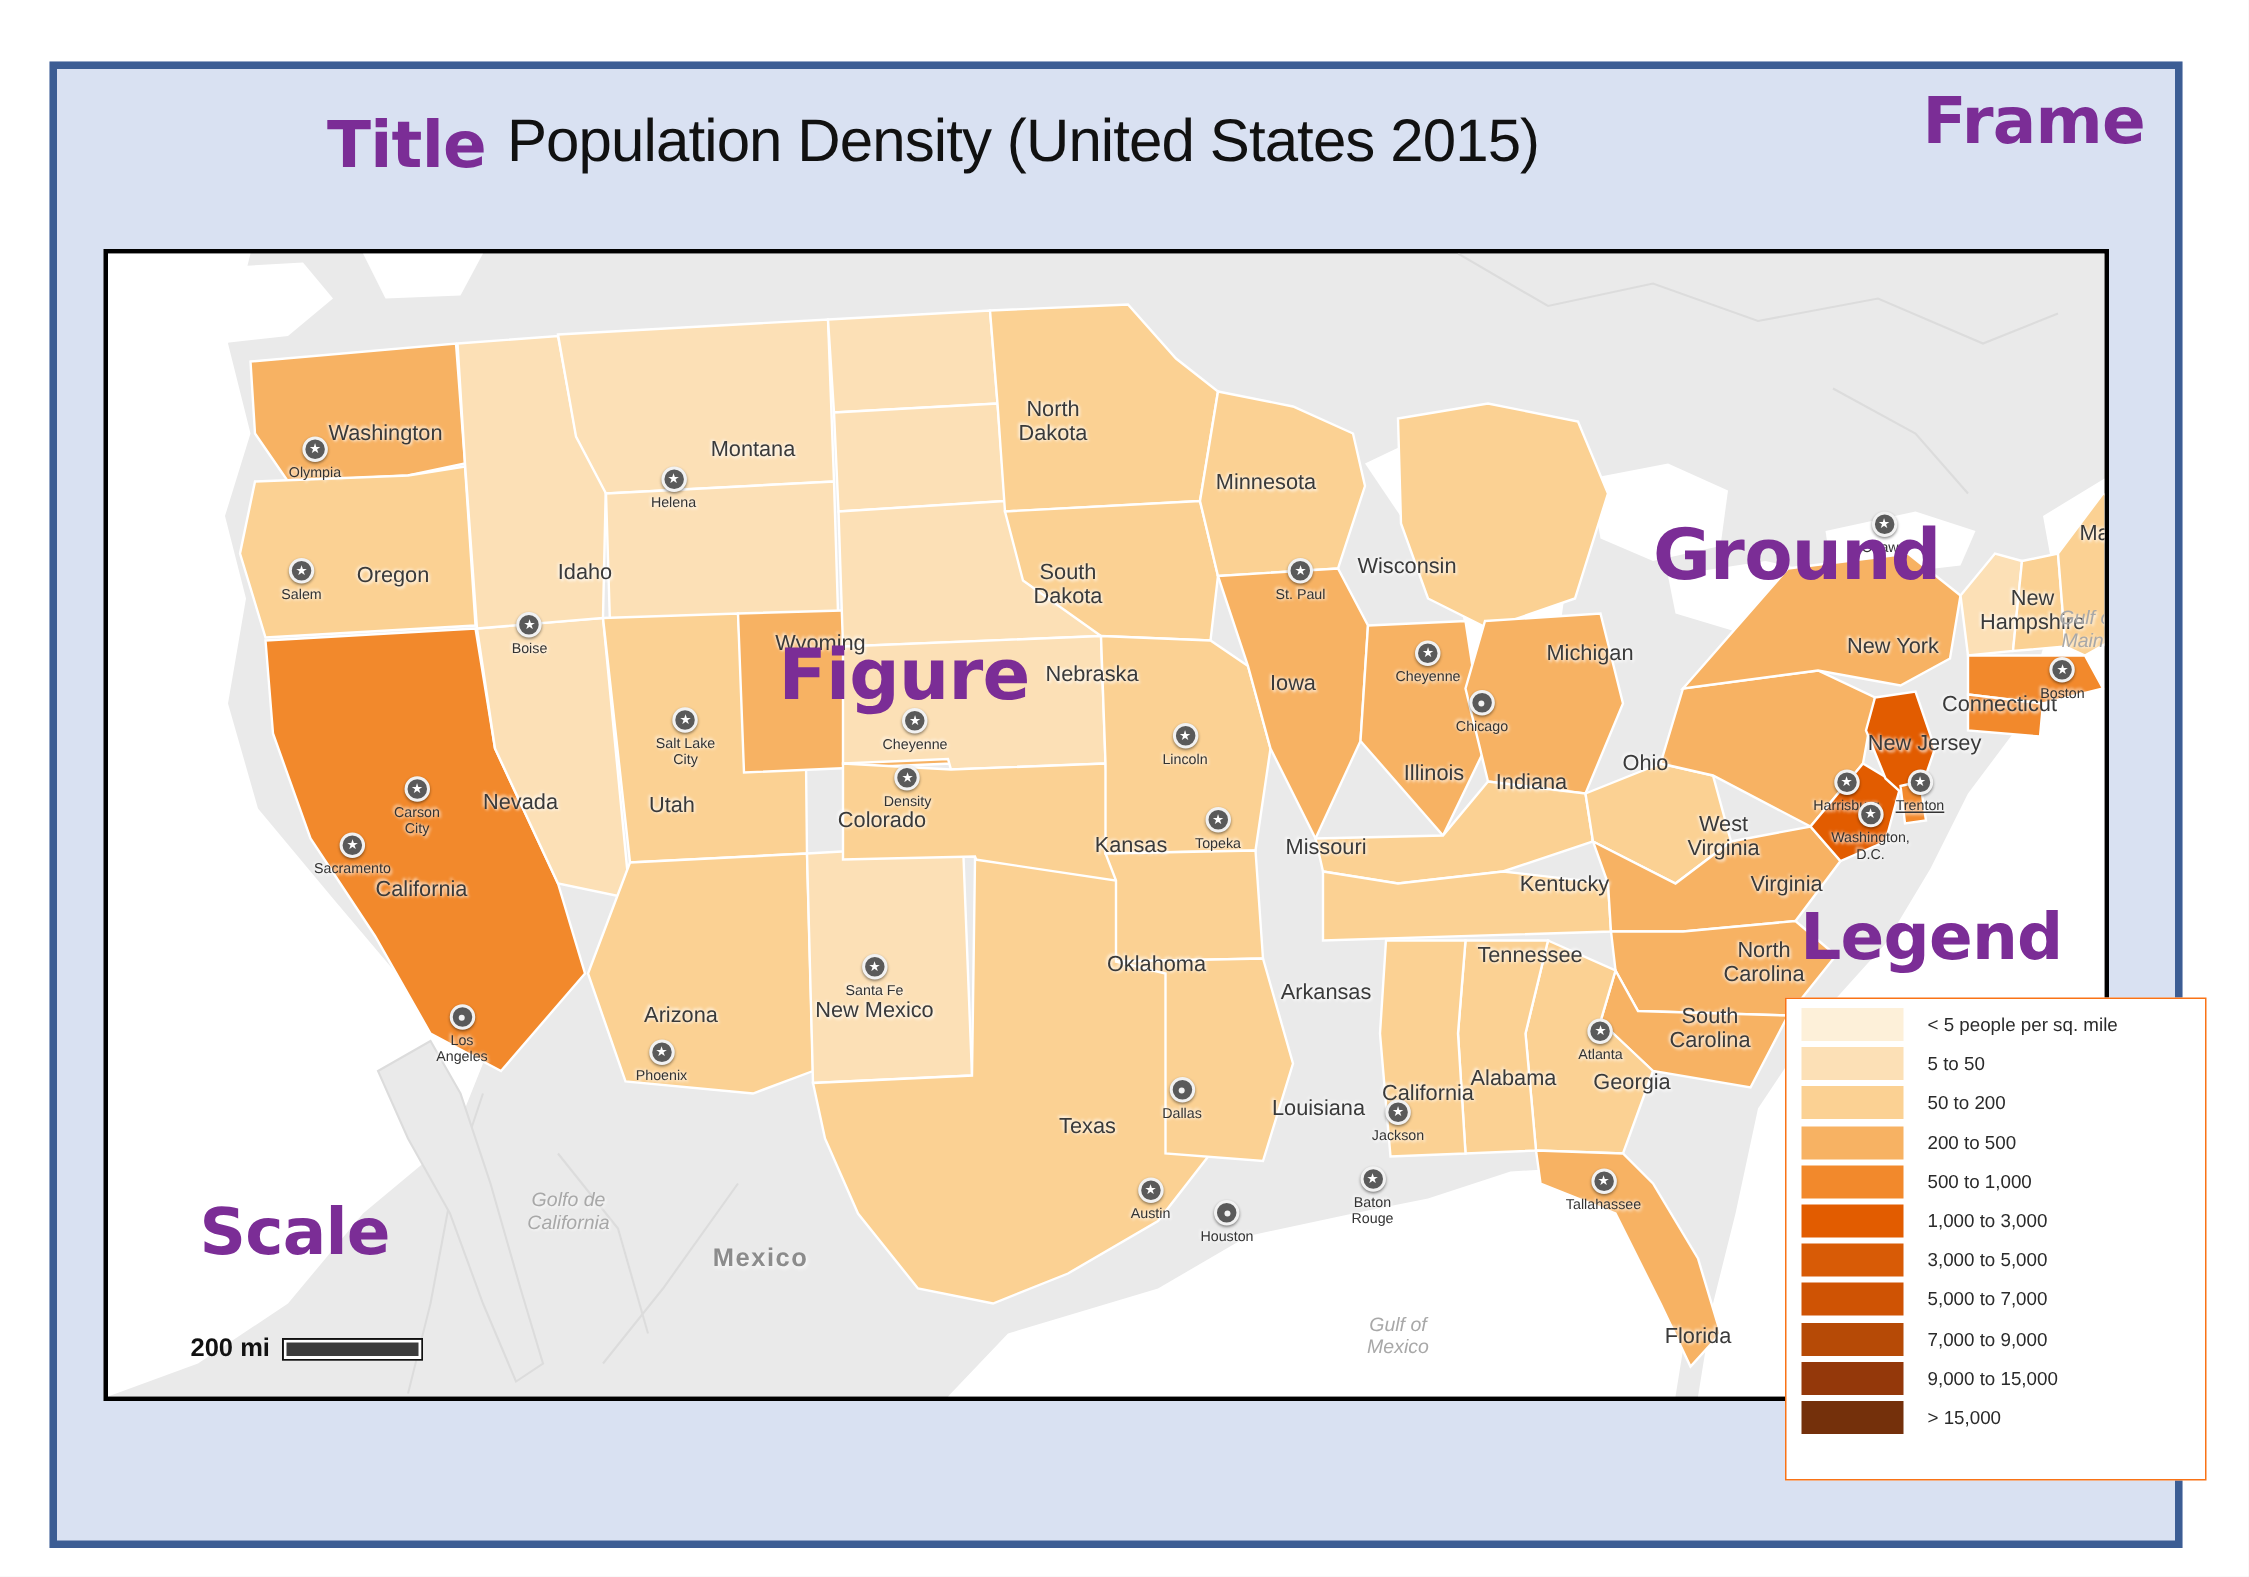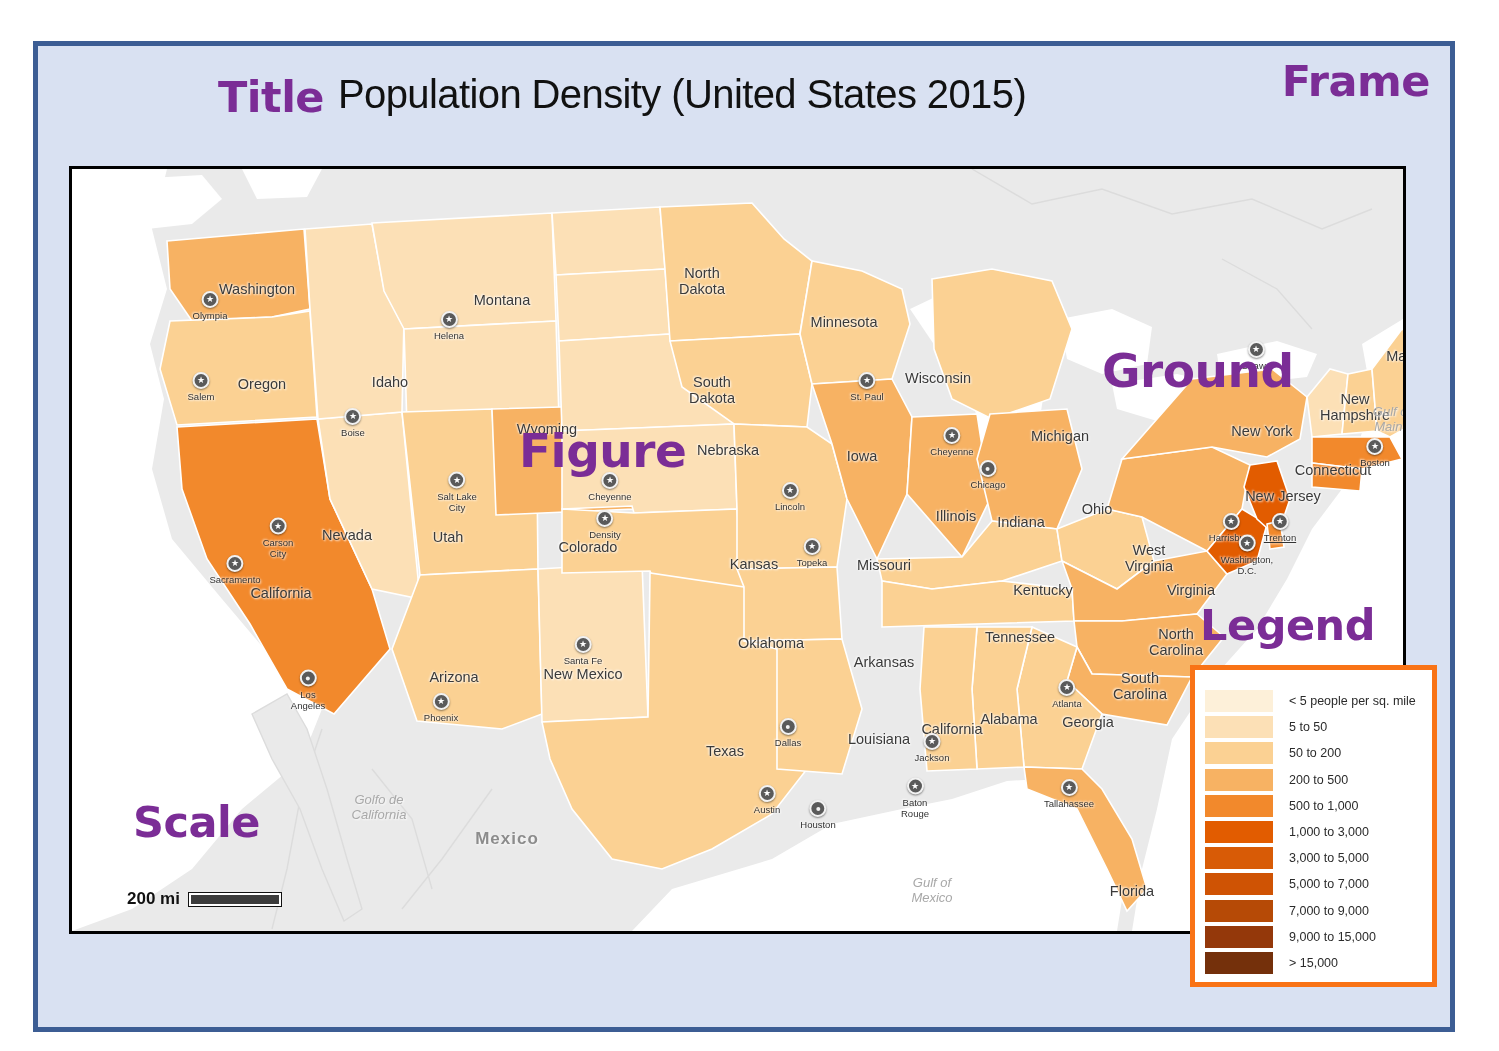--- a/index.html
+++ b/index.html
@@ -62,23 +62,23 @@
   }
 
   
   #ann-ground{left:1030px;top:178px;font-size:47px;}
   #ann-figure{left:447px;top:258px;font-size:47px;}
   #ann-legend{right:75px;top:558px;font-size:43px;}
   #ann-credits{left:715px;top:910px;font-size:43px;}
 
   
   #legend{
-    position:absolute;left:1152px;top:619px;width:247px;height:322px;
-    background:#ffffff;border:5px solid #f97316;box-sizing:border-box;
-    padding:18px 8px 8px 10px;
+    position:absolute;left:1152px;top:619px;width:281px;height:322px;
+    background:#ffffff;border:1px solid #f97316;box-sizing:border-box;
+    padding:4px 8px 8px 10px;
   }
   .lg-row{display:flex;align-items:center;height:26.2px;}
   .lg-sw{width:68px;height:22px;flex:none;}
   .lg-tx{margin-left:16px;font-size:12.5px;color:#2b2b2b;white-space:nowrap;
          font-family:"Liberation Sans",sans-serif;}
 
   
   #credits{
     position:absolute;left:97px;top:898px;color:#1d1d1d;font-size:17px;line-height:1.6;
     font-family:"Liberation Sans",sans-serif;

